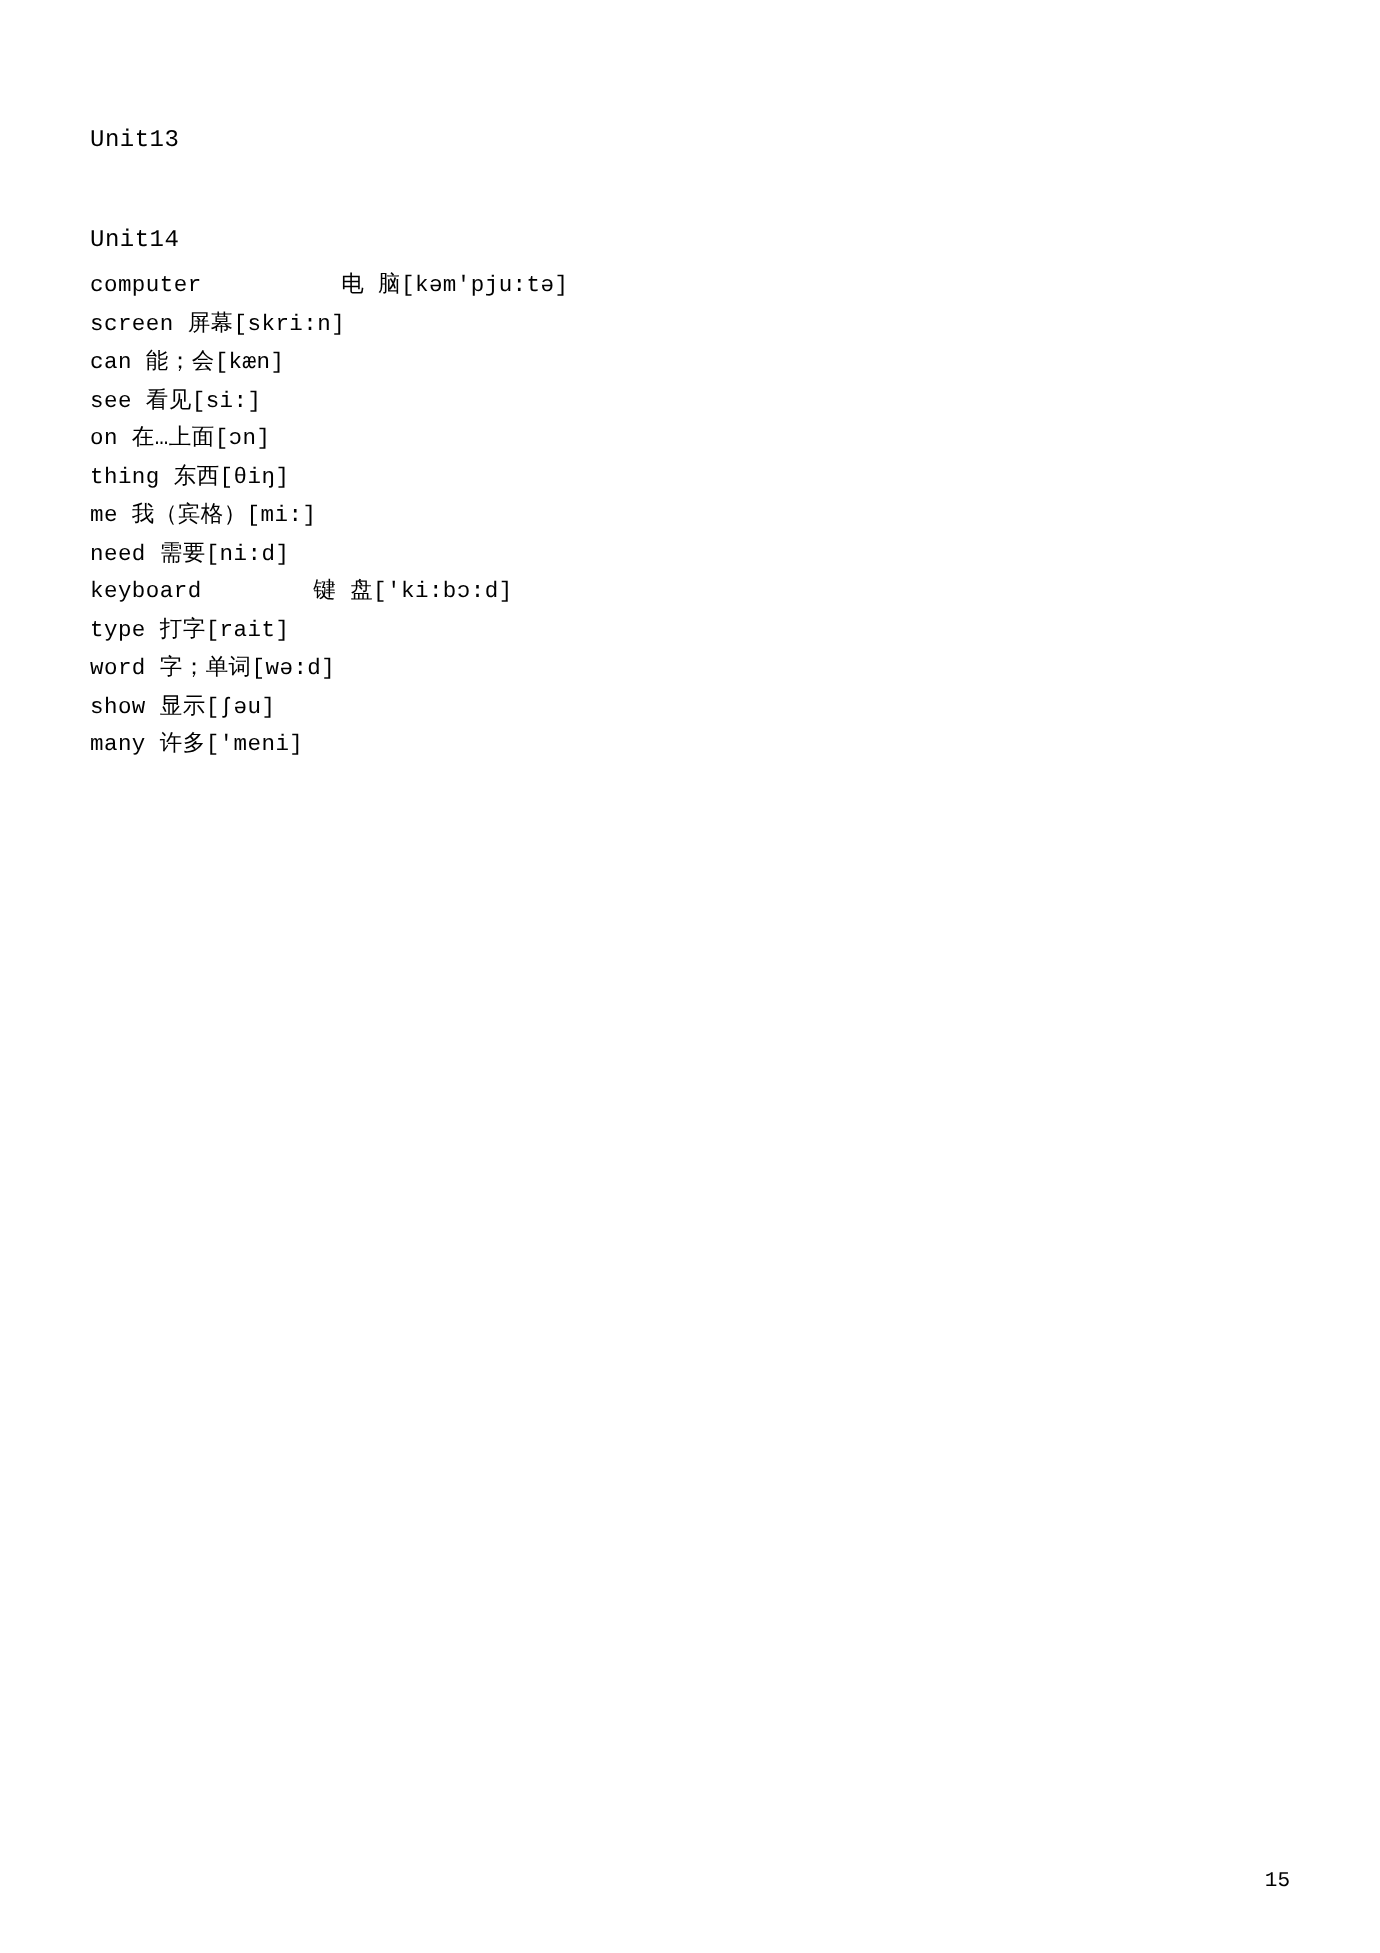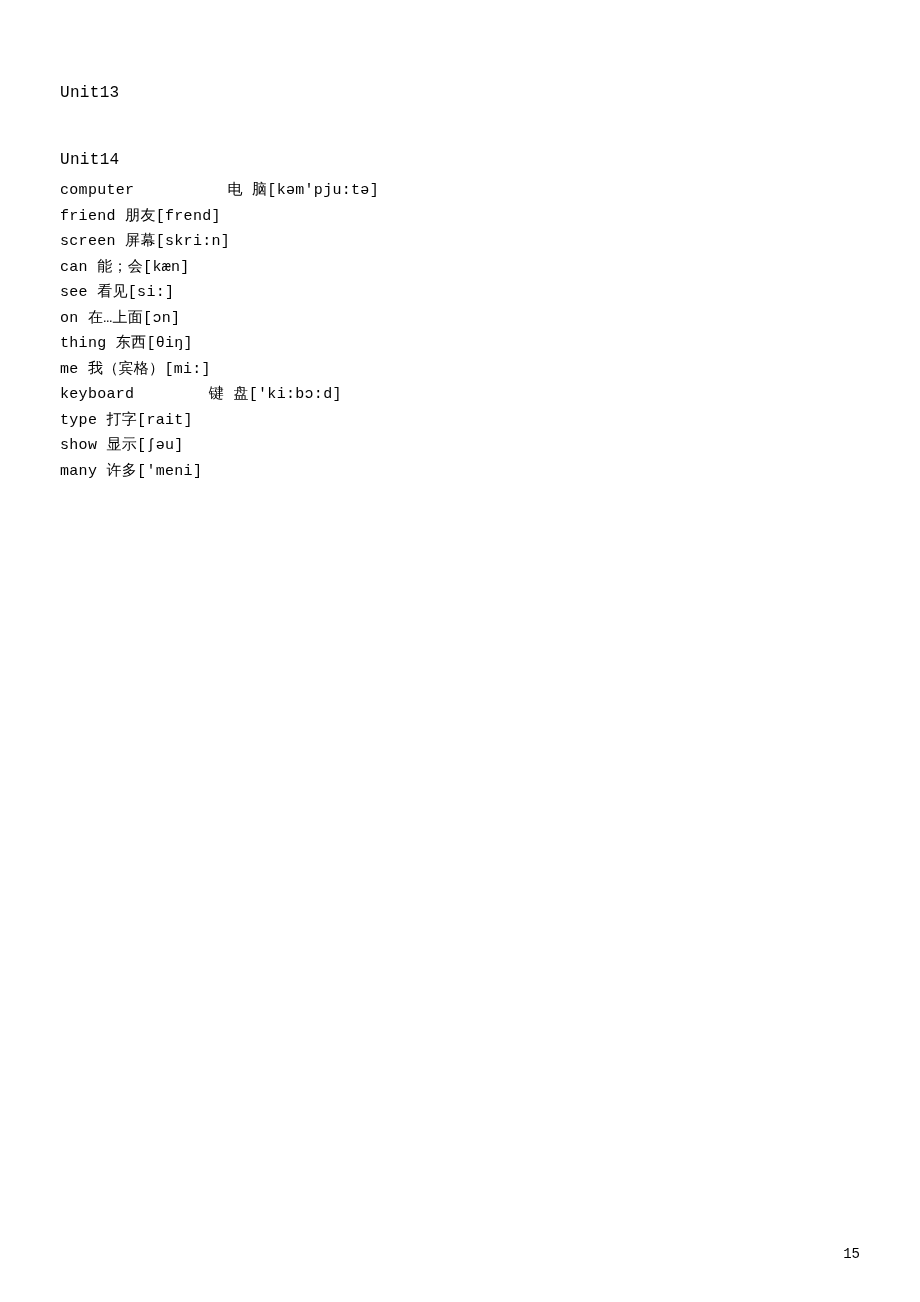--- a/index.html
+++ b/index.html
@@ -55,29 +55,30 @@
 <div class="page-content">
 
   <div class="unit-section">
     <div class="unit-title">Unit13</div>
   </div>
 
   <div class="unit-section">
     <div class="unit-title">Unit14</div>
     <div>
       <div class="vocab-line">computer          电 脑[kəm'pju:tə]</div>
-      <div class="vocab-line">friend 朋友[frend]</div>
       <div class="vocab-line">screen 屏幕[skri:n]</div>
       <div class="vocab-line">can 能；会[kæn]</div>
       <div class="vocab-line">see 看见[si:]</div>
       <div class="vocab-line">on 在…上面[ɔn]</div>
       <div class="vocab-line">thing 东西[θiŋ]</div>
       <div class="vocab-line">me 我（宾格）[mi:]</div>
+      <div class="vocab-line">need 需要[ni:d]</div>
       <div class="vocab-line">keyboard        键 盘['ki:bɔ:d]</div>
       <div class="vocab-line">type 打字[rait]</div>
+      <div class="vocab-line">word 字；单词[wə:d]</div>
       <div class="vocab-line">show 显示[ʃəu]</div>
       <div class="vocab-line">many 许多['meni]</div>
     </div>
   </div>
 
 </div>
 
 <div class="page-number">15</div>
 
 </body></html>

